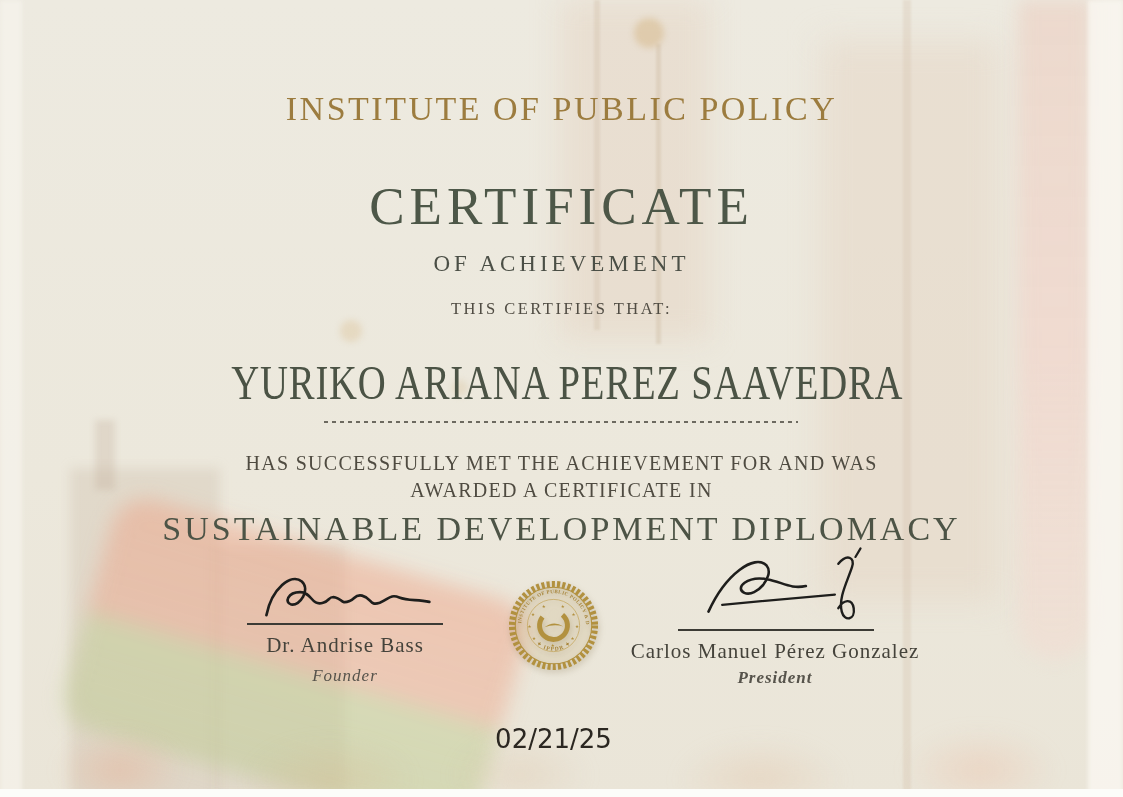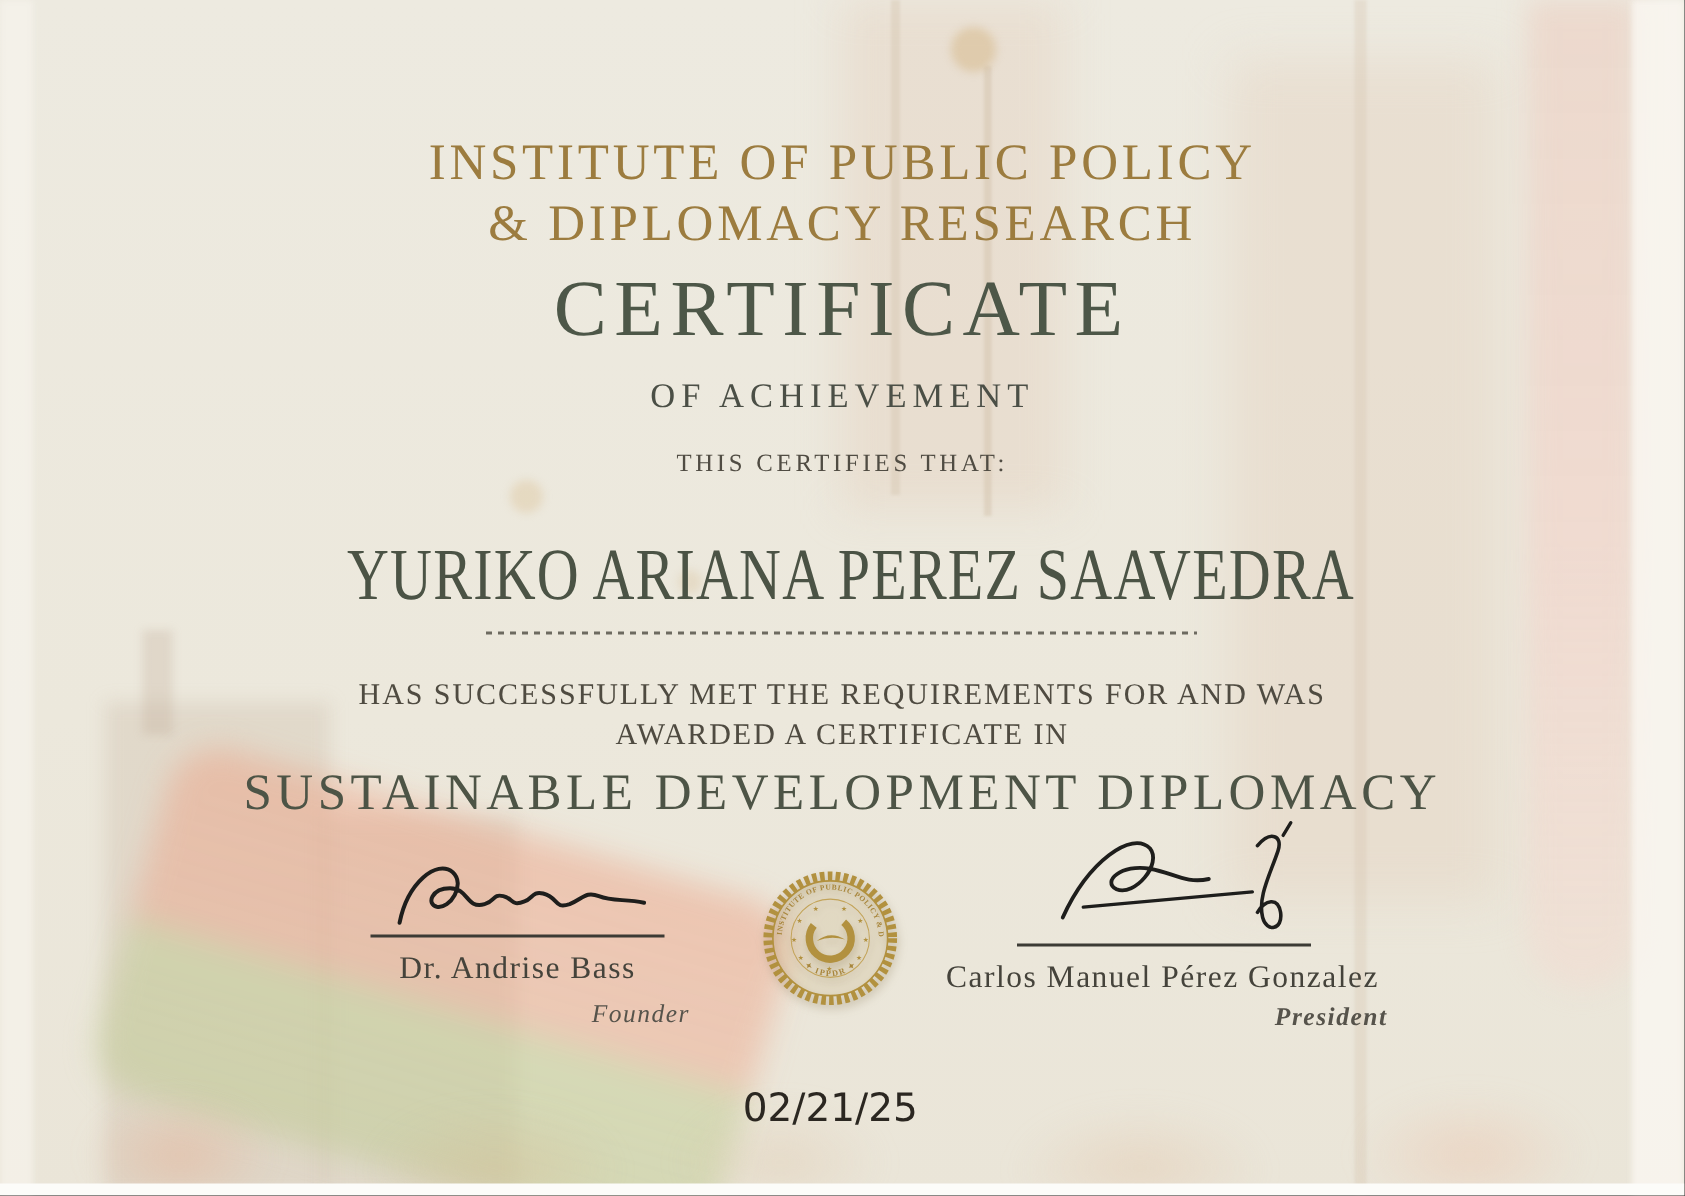--- a/index.html
+++ b/index.html
@@ -56,21 +56,21 @@
   
   .sig-svg{position:absolute;}
   .sig-left-svg{left:252px;top:562px;width:190px;height:62px;}
   .sig-right-svg{left:688px;top:545px;width:205px;height:82px;}
   .sig-line{position:absolute;height:1.6px;background:#3c3b35;}
   .sig-line-left{left:247px;top:623px;width:196px;}
   .sig-line-right{left:678px;top:629px;width:196px;}
   .sig-name{position:absolute;text-align:center;color:#45433b;font-size:21px;letter-spacing:1px;white-space:nowrap;}
   .sig-name-left{left:230px;width:230px;top:633px;}
   .sig-name-right{left:625px;width:300px;top:639px;}
-  .sig-role{position:absolute;text-align:right;color:#56534b;font-size:17px;font-style:italic;letter-spacing:1px;}
+  .sig-role{position:absolute;text-align:center;color:#56534b;font-size:17px;font-style:italic;letter-spacing:1px;}
   .sig-role-left{left:230px;width:230px;top:666px;}
   .sig-role-right{left:625px;width:300px;top:668px;font-weight:bold;}
 
   .seal{position:absolute;left:504px;top:576px;width:99px;height:99px;filter:drop-shadow(1px 3px 3px rgba(120,100,60,0.35));}
 </style>
 </head>
 <body>
 
 <div class="certificate">
 
@@ -86,32 +86,31 @@
   <div class="bg bg-finial-2"></div>
   <div class="bg bg-finial-3"></div>
   <div class="bg bg-buildings-1"></div>
   <div class="bg bg-buildings-2"></div>
   <div class="bg bg-buildings-3"></div>
   <div class="bg bg-left-flag"></div>
   <div class="bg bg-bottom-band"></div>
   <div class="bg bg-bottom-bar"></div>
 
   <div class="tx org-line org-1">INSTITUTE OF PUBLIC POLICY</div>
-  <div class="tx org-line org-2">&amp; DIPLOMACY RESEARCH</div>
 
   <div class="tx cert-title">CERTIFICATE</div>
   <div class="tx cert-sub">OF ACHIEVEMENT</div>
   <div class="tx certifies">THIS CERTIFIES THAT:</div>
 
   <div class="tx recipient">
     <span class="squeeze">YURIKO ARIANA PEREZ SAAVEDRA</span>
   </div>
   <div class="dashline"></div>
 
-  <div class="tx statement-1">HAS SUCCESSFULLY MET THE REQUIREMENTS FOR AND WAS</div>
+  <div class="tx statement-1">HAS SUCCESSFULLY MET THE ACHIEVEMENT FOR AND WAS</div>
   <div class="tx statement-2">AWARDED A CERTIFICATE IN</div>
   <div class="tx program">SUSTAINABLE DEVELOPMENT DIPLOMACY</div>
 
   <svg class="sig-svg sig-left-svg" viewBox="0 0 210 70">
     <path d="M14,60 C20,30 42,12 54,22 C64,31 52,50 42,48 C34,46 38,34 52,34 C66,34 64,50 78,46 C86,44 84,38 92,40 C100,42 98,48 108,44 C114,42 114,36 122,38 C134,41 130,50 142,46 C152,42 154,36 164,40 C174,44 184,42 198,45" fill="none" stroke="#1e1e1c" stroke-width="3" stroke-linecap="round"></path>
   </svg>
   <div class="sig-line sig-line-left"></div>
   <div class="sig-name sig-name-left">Dr. Andrise Bass</div>
   <div class="sig-role sig-role-left">Founder</div>
 

